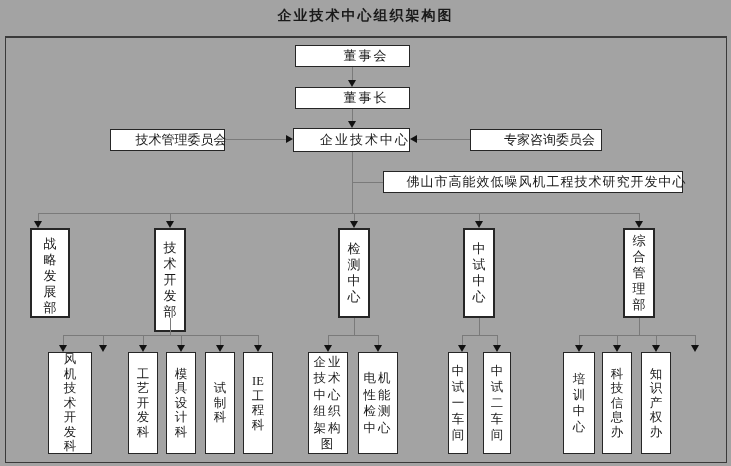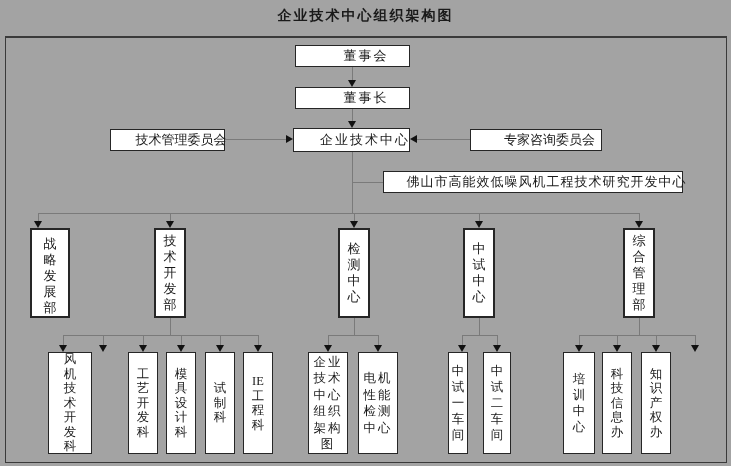--- a/index.html
+++ b/index.html
@@ -56,21 +56,21 @@
   <div class="box hbox" style="left:470px;top:129px;width:132px;height:22px;letter-spacing:0;">
     <span>专家咨询委员会</span>
   </div>
   <div class="box hbox" style="left:383px;top:171px;width:300px;height:22px;letter-spacing:1px;">
     <span>佛山市高能效低噪风机工程技术研究开发中心</span>
   </div>
 
   <div class="box vbox dept" style="left:30px;top:228px;width:40px;height:90px;align-items:flex-end;">
     <span class="t">战略发展部</span>
   </div>
-  <div class="box vbox dept" style="left:154px;top:228px;width:32px;height:90px;">
+  <div class="box vbox dept" style="left:154px;top:228px;width:32px;height:104px;">
     <span class="t">技术开发部</span>
   </div>
   <div class="box vbox dept" style="left:338px;top:228px;width:32px;height:90px;">
     <span class="t">检测中心</span>
   </div>
   <div class="box vbox dept" style="left:463px;top:228px;width:32px;height:90px;">
     <span class="t">中试中心</span>
   </div>
   <div class="box vbox dept" style="left:623px;top:228px;width:32px;height:90px;">
     <span class="t">综合管理部</span>

